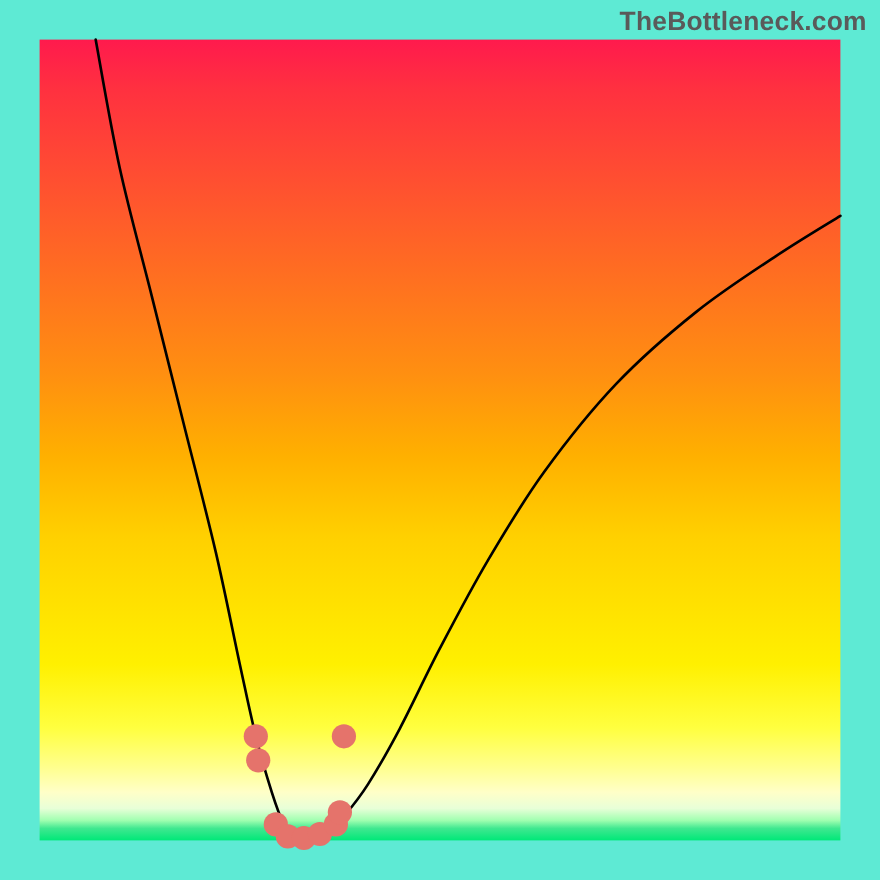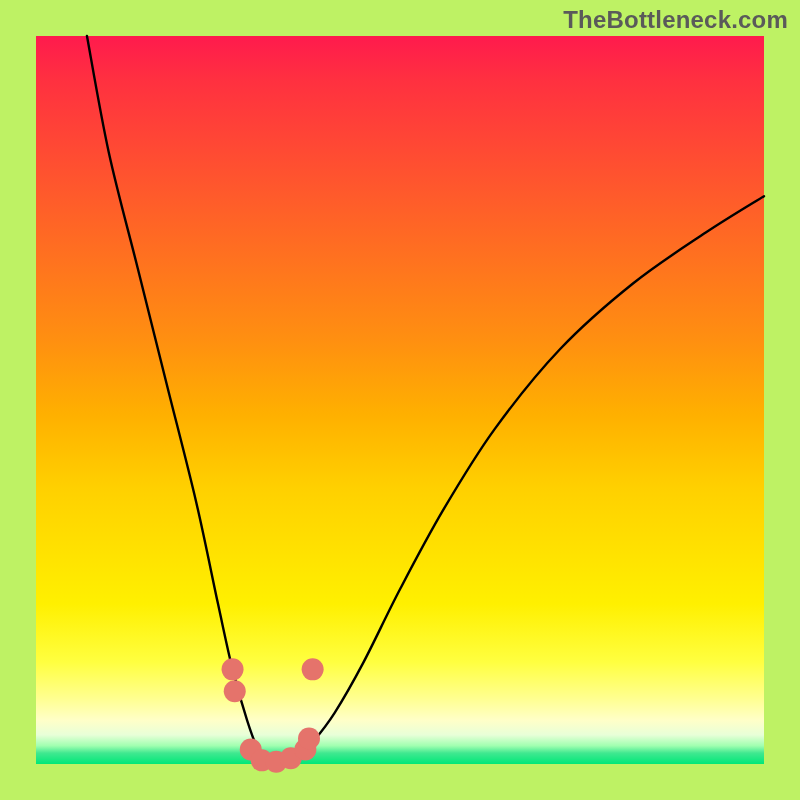--- a/index.html
+++ b/index.html
@@ -9,21 +9,21 @@
     height: 800px;
     background: #000;
     overflow: hidden;
   }
   .frame {
     position: absolute;
     left: 0;
     top: 0;
     width: 800px;
     height: 800px;
-    background: #bef264;
+    background: #5eead4;
   }
   .plot {
     position: absolute;
     left: 36px;
     top: 36px;
     width: 728px;
     height: 728px;
     background: linear-gradient(to bottom,
       #ff1a4d 0%,
       #ff3040 6%,

